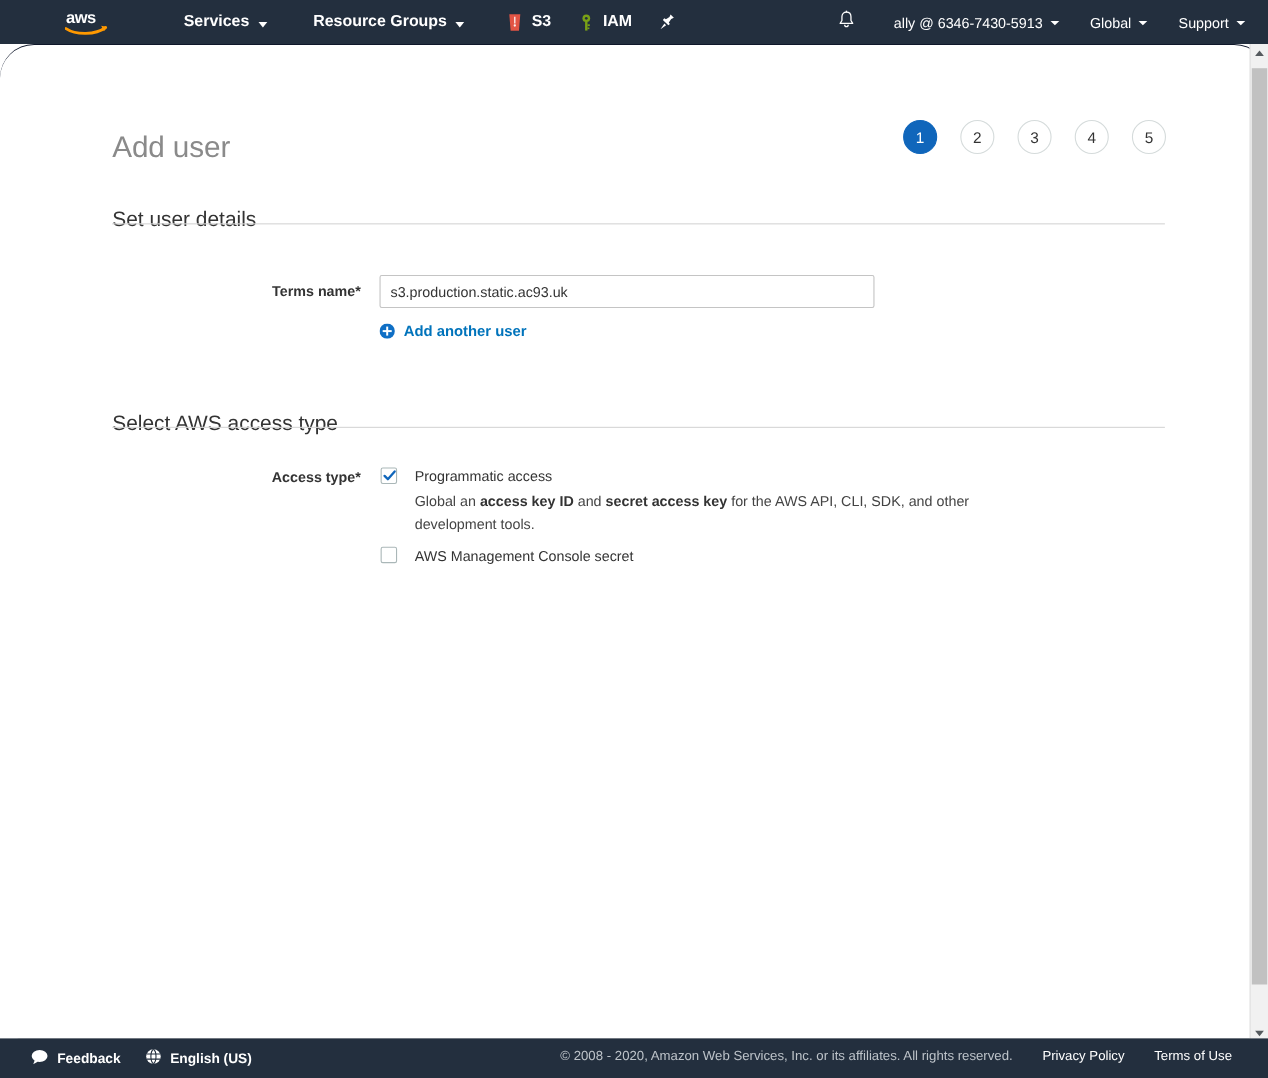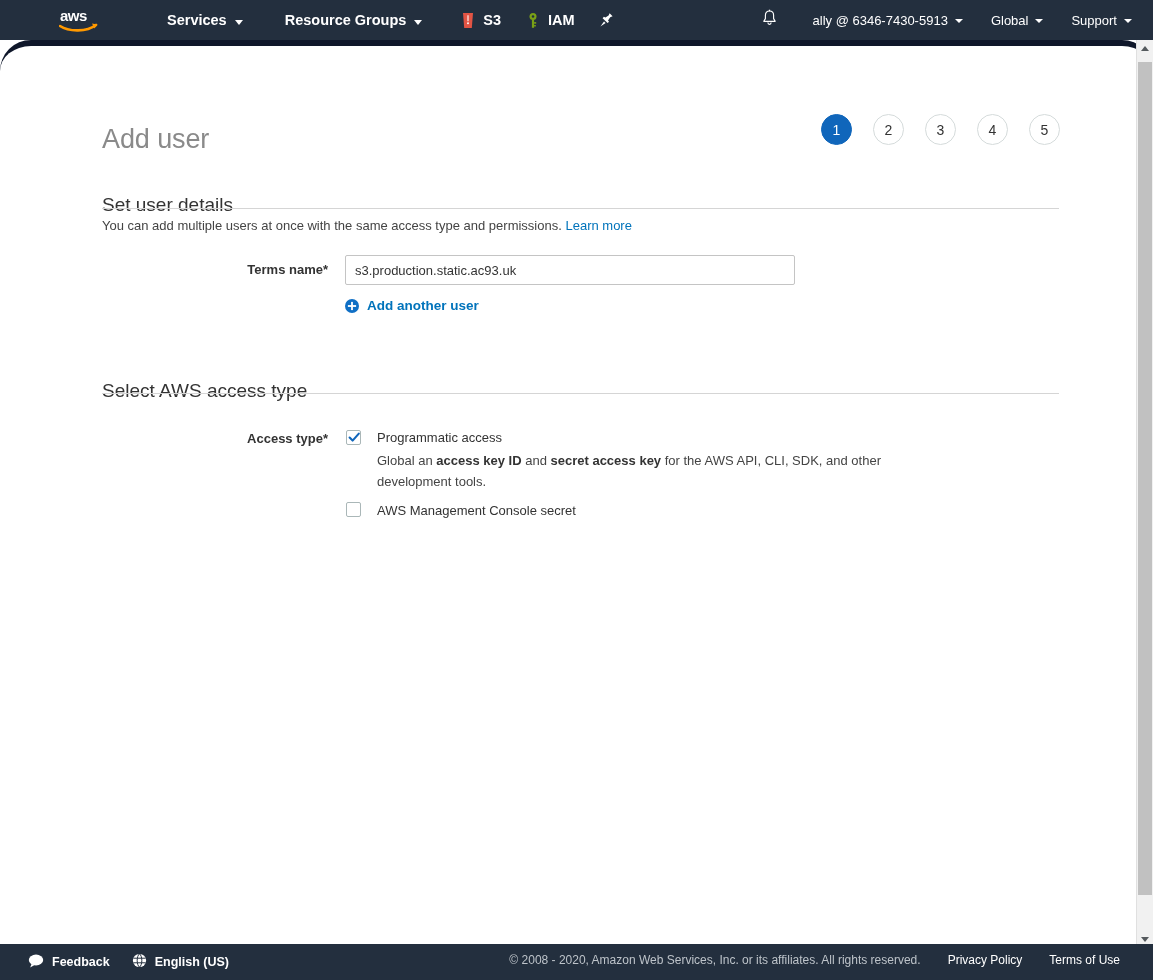--- a/index.html
+++ b/index.html
@@ -72,21 +72,21 @@
     border-top: 4.5px solid #ffffff;
     position: relative; top: 1px;
   }
 
   
   .scroll-pane {
     position: absolute;
     top: 40px; left: 0;
     width: 1153px; height: 908px;
     background: #ffffff;
-    border-top: 6px solid #0f172a;
+    border-top: 1px solid #0f172a;
     overflow: hidden;
     border-radius: 31px;
   }
   .content {
     position: absolute; top: 0; left: 0;
     width: 1136px; height: 907px;
   }
 
   
   .page-title {
@@ -340,24 +340,20 @@
       <div class="step">
         <span>4</span>
       </div>
       <div class="step">
         <span>5</span>
       </div>
     </div>
 
     <h2 class="section-head" style="top:132px">Set user details</h2>
     <div class="rule" style="top:162px"></div>
-    <div class="helper" style="top:172px">
-      <span>You can add multiple users at once with the same access type and permissions.</span>
-      <a class="link">Learn more</a>
-    </div>
 
     <label class="field-label" style="left:130px; top:216px; width:198px;">Terms name*</label>
     <input class="text-input" type="text" value="s3.production.static.ac93.uk" style="">
 
     <div class="add-another">
       <span class="plus-circle">
         <svg width="14" height="14" viewBox="0 0 14 14" xmlns="http://www.w3.org/2000/svg">
           <circle cx="7" cy="7" r="7" fill="#0f6fc5"></circle>
           <rect x="6.1" y="2.9" width="1.8" height="8.2" fill="#ffffff"></rect>
           <rect x="2.9" y="6.1" width="8.2" height="1.8" fill="#ffffff"></rect>

